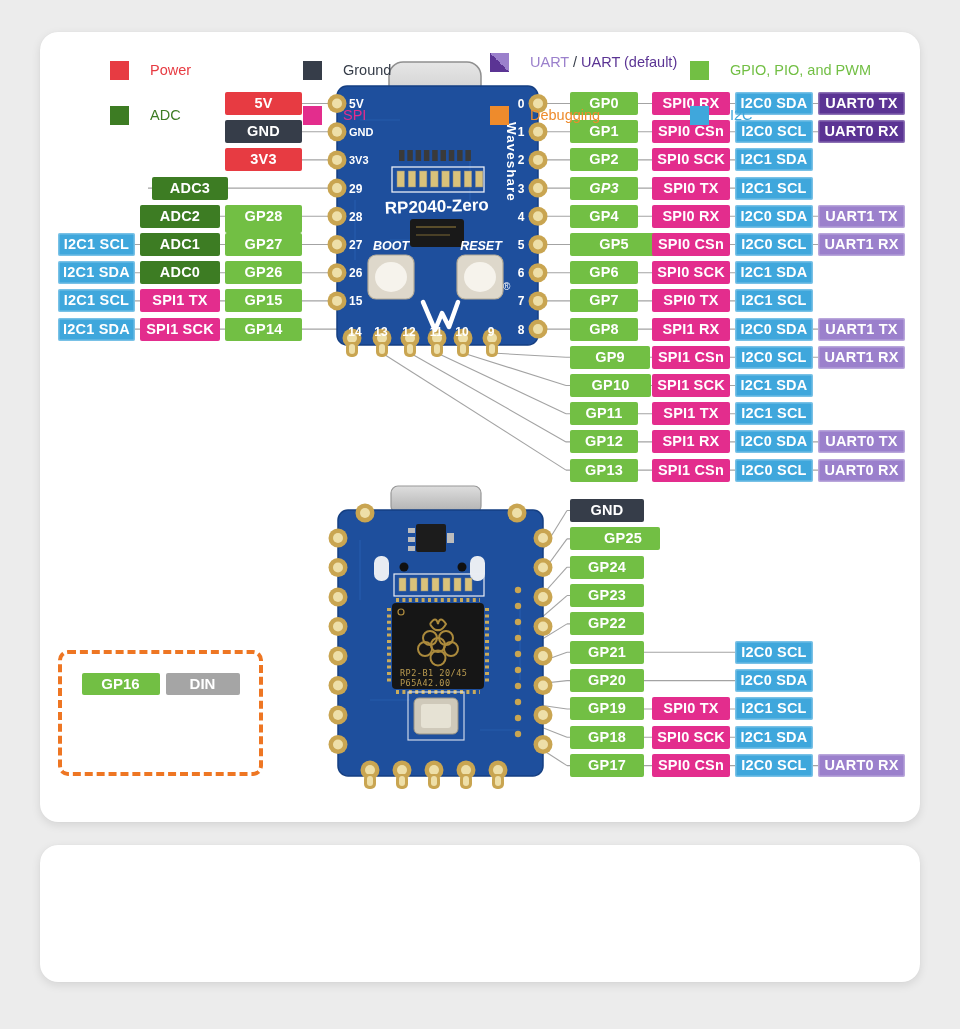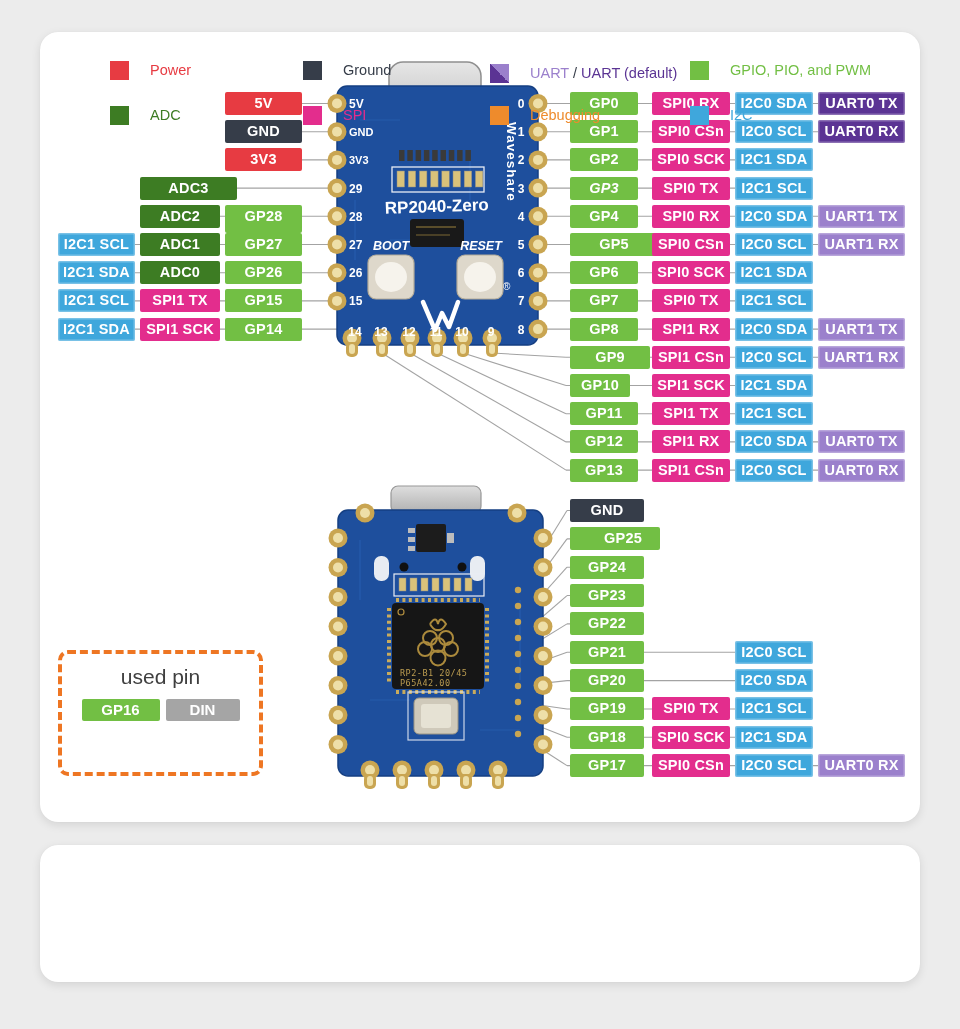--- a/index.html
+++ b/index.html
@@ -374,21 +374,21 @@
           <circle cx="518" cy="718" r="3.2" fill="#c9a551"></circle>
           <circle cx="518" cy="734" r="3.2" fill="#c9a551"></circle>
         </g>
     </g>
   </svg>
 
   <div id="pin-layer">
       <div class="badge" style="left: 225px; width: 77px; top: 92px; background: var(--c-power);">5V</div>
       <div class="badge" style="left: 225px; width: 77px; top: 120.2px; background: var(--c-ground);">GND</div>
       <div class="badge" style="left: 225px; width: 77px; top: 148.4px; background: var(--c-power);">3V3</div>
-      <div class="badge" style="left: 140px; width: 97px; top: 176.6px; background: var(--c-adc);">ADC3</div>
+      <div class="badge" style="left: 152px; width: 76px; top: 176.6px; background: var(--c-adc);">ADC3</div>
       <div class="badge" style="left: 225px; width: 77px; top: 176.6px; background: var(--c-gpio); margin-top: 33px;">GP29</div>
       <div class="badge" style="left: 140px; width: 80px; top: 204.8px; background: var(--c-adc);">ADC2</div>
       <div class="badge" style="left: 225px; width: 77px; top: 204.8px; background: var(--c-gpio);">GP28</div>
       <div class="badge bordered" style="left: 58px; width: 77px; top: 233px; background: var(--c-i2c);">I2C1 SCL</div>
       <div class="badge" style="left: 140px; width: 80px; top: 233px; background: var(--c-adc);">ADC1</div>
       <div class="badge" style="left: 225px; width: 77px; top: 233px; background: var(--c-gpio);">GP27</div>
       <div class="badge bordered" style="left: 58px; width: 77px; top: 261.2px; background: var(--c-i2c);">I2C1 SDA</div>
       <div class="badge" style="left: 140px; width: 80px; top: 261.2px; background: var(--c-adc);">ADC0</div>
       <div class="badge" style="left: 225px; width: 77px; top: 261.2px; background: var(--c-gpio);">GP26</div>
       <div class="badge bordered" style="left: 58px; width: 77px; top: 289.4px; background: var(--c-i2c);">I2C1 SCL</div>
@@ -426,21 +426,21 @@
       <div class="badge" style="left: 652px; width: 78px; top: 289.4px; background: var(--c-spi);">SPI0 TX</div>
       <div class="badge bordered" style="left: 735px; width: 78px; top: 289.4px; background: var(--c-i2c);">I2C1 SCL</div>
       <div class="badge" style="left: 570px; width: 68px; top: 317.6px; background: var(--c-gpio);">GP8</div>
       <div class="badge" style="left: 652px; width: 78px; top: 317.6px; background: var(--c-spi);">SPI1 RX</div>
       <div class="badge bordered" style="left: 735px; width: 78px; top: 317.6px; background: var(--c-i2c);">I2C0 SDA</div>
       <div class="badge bordered" style="left: 818px; width: 87px; top: 317.6px; background: var(--c-uart);">UART1 TX</div>
       <div class="badge" style="left: 570px; width: 80px; top: 345.8px; background: var(--c-gpio);">GP9</div>
       <div class="badge" style="left: 652px; width: 78px; top: 345.8px; background: var(--c-spi);">SPI1 CSn</div>
       <div class="badge bordered" style="left: 735px; width: 78px; top: 345.8px; background: var(--c-i2c);">I2C0 SCL</div>
       <div class="badge bordered" style="left: 818px; width: 87px; top: 345.8px; background: var(--c-uart);">UART1 RX</div>
-      <div class="badge" style="left: 570px; width: 60px; top: 374px; background: var(--c-gpio);">GP10</div>
+      <div class="badge" style="left: 570px; width: 81px; top: 374px; background: var(--c-gpio);">GP10</div>
       <div class="badge" style="left: 652px; width: 78px; top: 374px; background: var(--c-spi);">SPI1 SCK</div>
       <div class="badge bordered" style="left: 735px; width: 78px; top: 374px; background: var(--c-i2c);">I2C1 SDA</div>
       <div class="badge" style="left: 570px; width: 68px; top: 402.2px; background: var(--c-gpio);">GP11</div>
       <div class="badge" style="left: 652px; width: 78px; top: 402.2px; background: var(--c-spi);">SPI1 TX</div>
       <div class="badge bordered" style="left: 735px; width: 78px; top: 402.2px; background: var(--c-i2c);">I2C1 SCL</div>
       <div class="badge" style="left: 570px; width: 68px; top: 430.4px; background: var(--c-gpio);">GP12</div>
       <div class="badge" style="left: 652px; width: 78px; top: 430.4px; background: var(--c-spi);">SPI1 RX</div>
       <div class="badge bordered" style="left: 735px; width: 78px; top: 430.4px; background: var(--c-i2c);">I2C0 SDA</div>
       <div class="badge bordered" style="left: 818px; width: 87px; top: 430.4px; background: var(--c-uart);">UART0 TX</div>
       <div class="badge" style="left: 570px; width: 68px; top: 458.6px; background: var(--c-gpio);">GP13</div>
@@ -463,37 +463,36 @@
       <div class="badge" style="left: 652px; width: 78px; top: 725.8px; background: var(--c-spi);">SPI0 SCK</div>
       <div class="badge bordered" style="left: 735px; width: 78px; top: 725.8px; background: var(--c-i2c);">I2C1 SDA</div>
       <div class="badge" style="left: 570px; width: 74px; top: 754.15px; background: var(--c-gpio);">GP17</div>
       <div class="badge" style="left: 652px; width: 78px; top: 754.15px; background: var(--c-spi);">SPI0 CSn</div>
       <div class="badge bordered" style="left: 735px; width: 78px; top: 754.15px; background: var(--c-i2c);">I2C0 SCL</div>
       <div class="badge bordered" style="left: 818px; width: 87px; top: 754.15px; background: var(--c-uart);">UART0 RX</div>
     </div>
 
   <div id="ws-box">
     <div class="ws-title">
-      <div>used pin</div>
     </div>
     <div class="ws-badges">
       <span class="ws-badge" style="background:var(--c-gpio)">GP16</span>
       <span class="ws-badge" style="background:var(--c-din);width:74px">DIN</span>
     </div>
   </div>
 
 <div class="legend-item" style="left:110px;top:61px">
     <span class="swatch" style="background:var(--c-power)"></span>
     <span class="legend-label" style="color:var(--c-power)">Power</span>
   </div>
     <div class="legend-item" style="left:303px;top:61px">
     <span class="swatch" style="background:var(--c-ground)"></span>
     <span class="legend-label" style="color:var(--c-ground)">Ground</span>
   </div>
-    <div class="legend-item" style="left:490px;top:64px">
+    <div class="legend-item" style="left:490px;top:53px">
     <span class="swatch" style="background:linear-gradient(to bottom left,var(--c-uart) 50%,var(--c-uart_default) 50%)"></span>
     <span class="legend-label">
       <span style="color:var(--c-uart)">UART</span><span style="color:#363d49"> / </span><span style="color:var(--c-uart_default)">UART (default)</span>
     </span>
   </div>
     <div class="legend-item" style="left:690px;top:61px">
     <span class="swatch" style="background:var(--c-gpio)"></span>
     <span class="legend-label" style="color:var(--c-gpio)">GPIO, PIO, and PWM</span>
   </div>
     <div class="legend-item" style="left:110px;top:106px">

